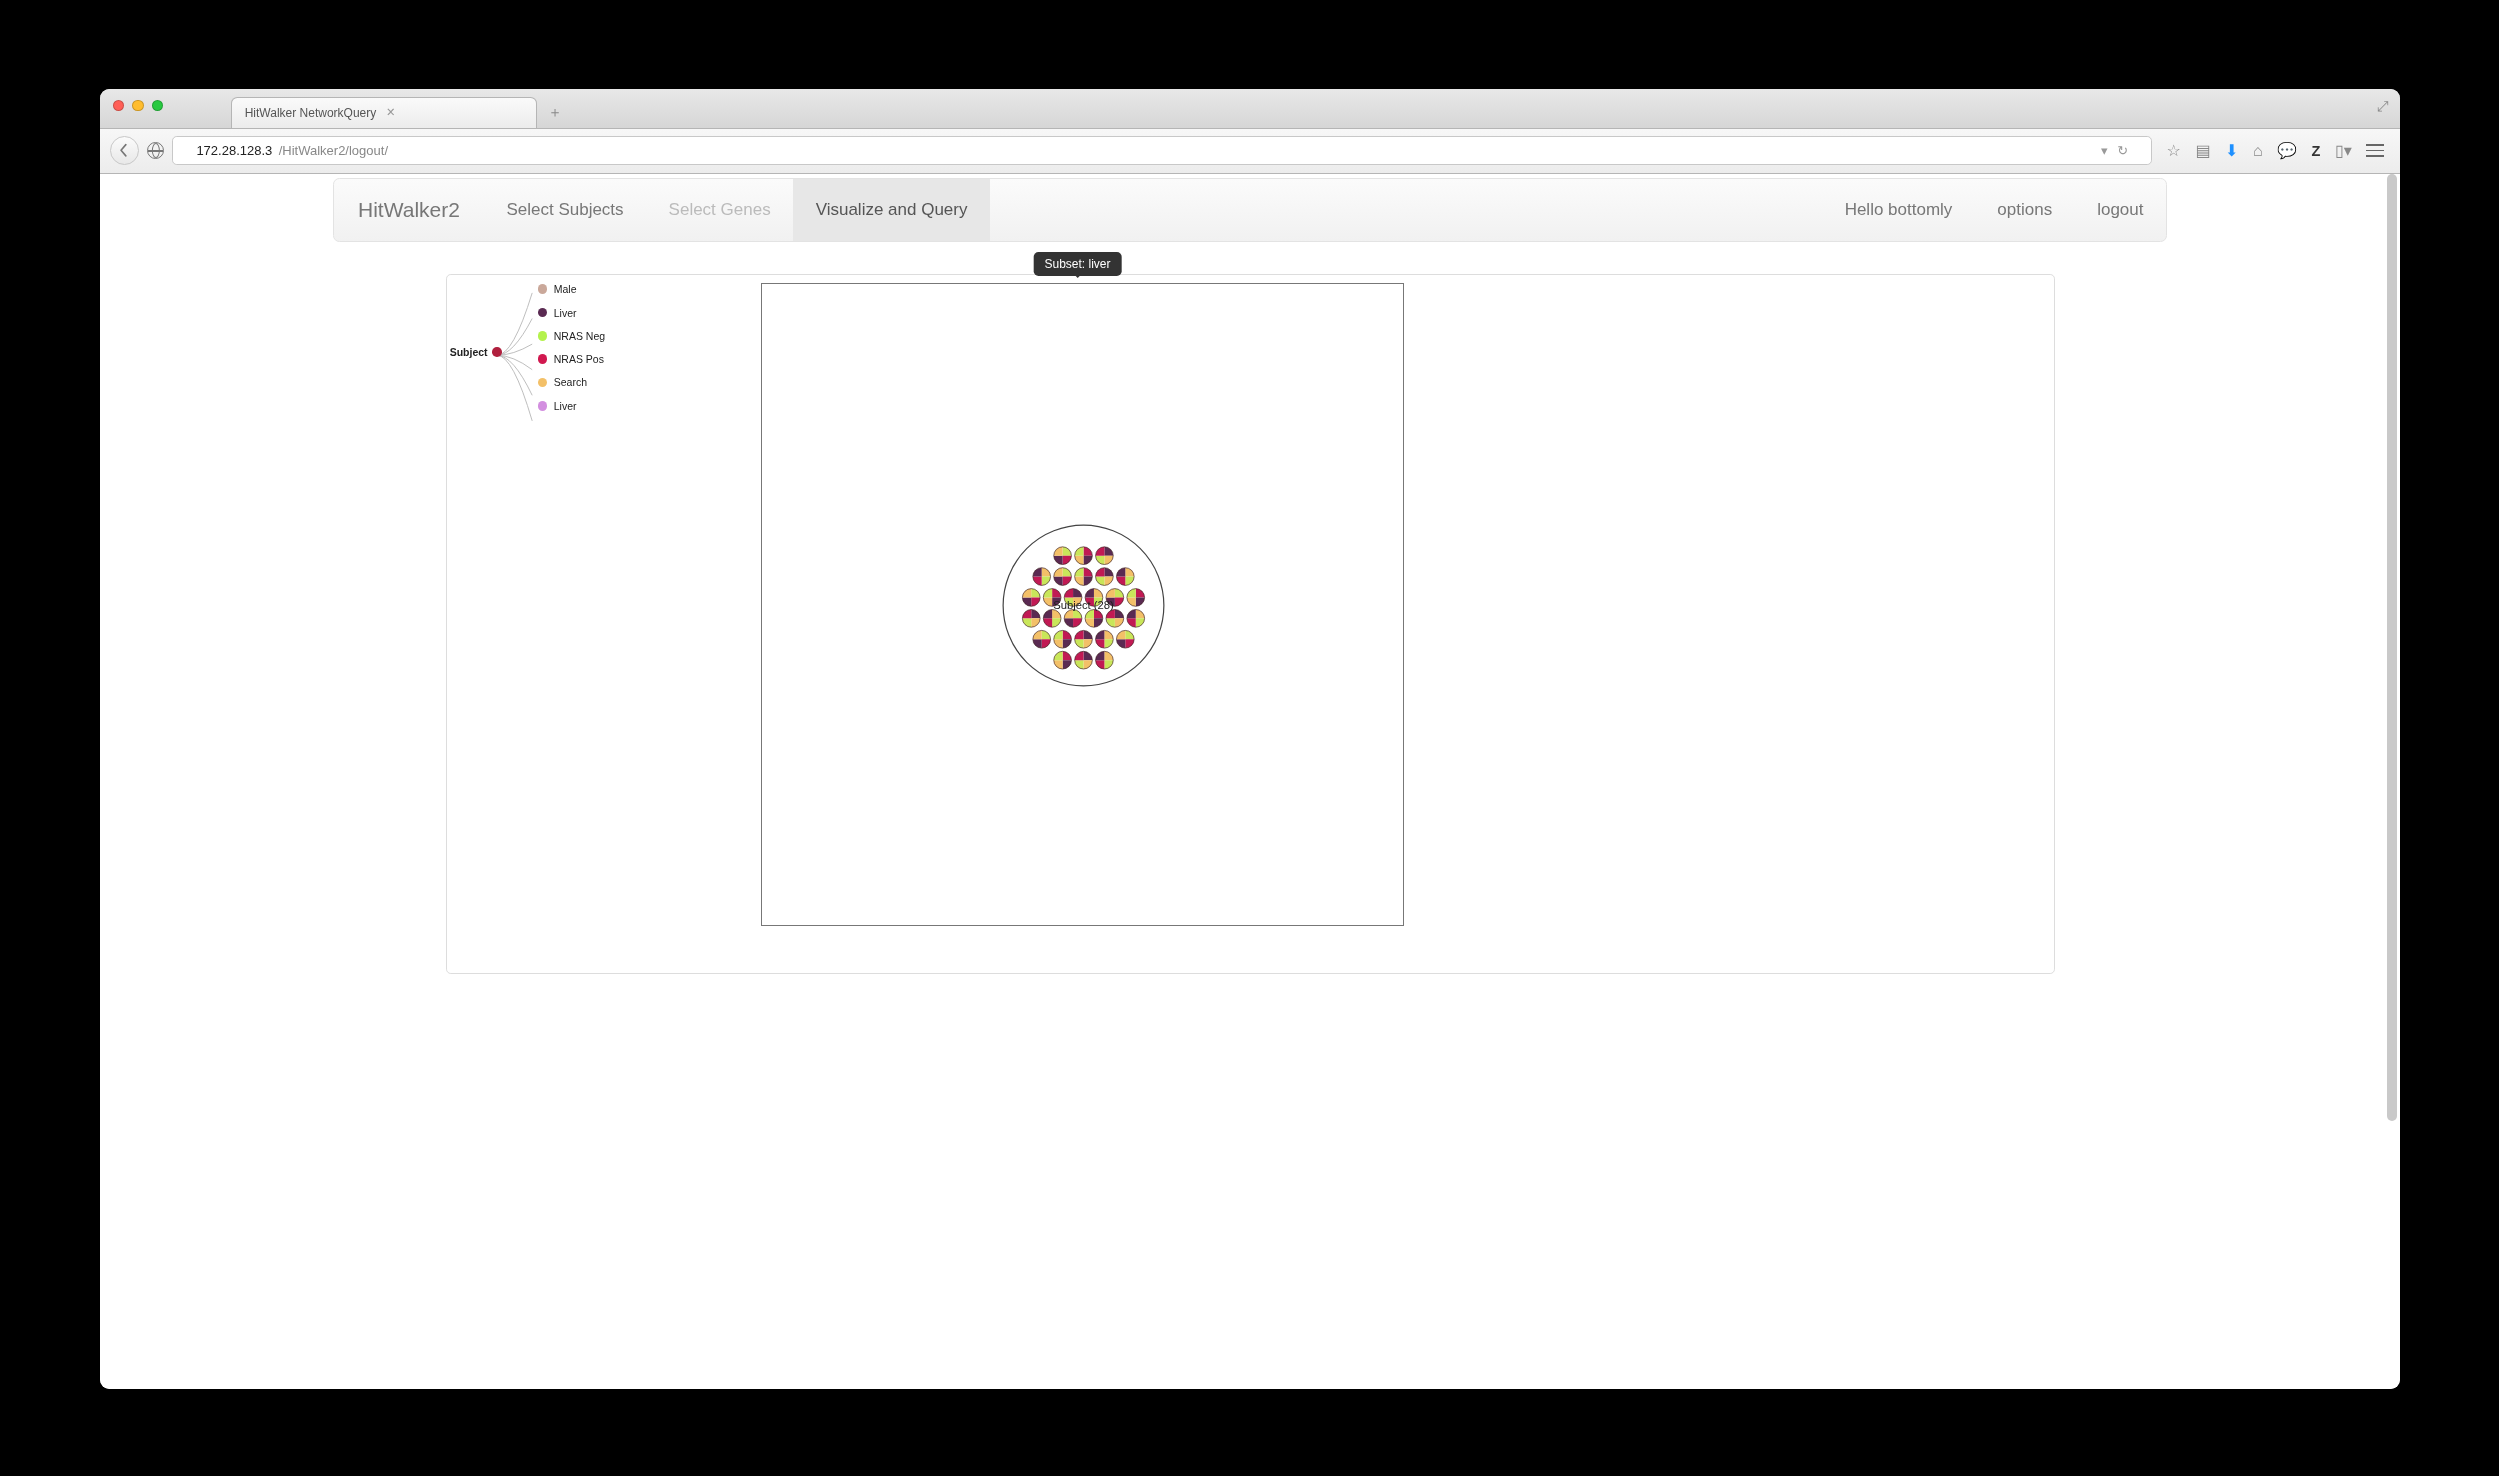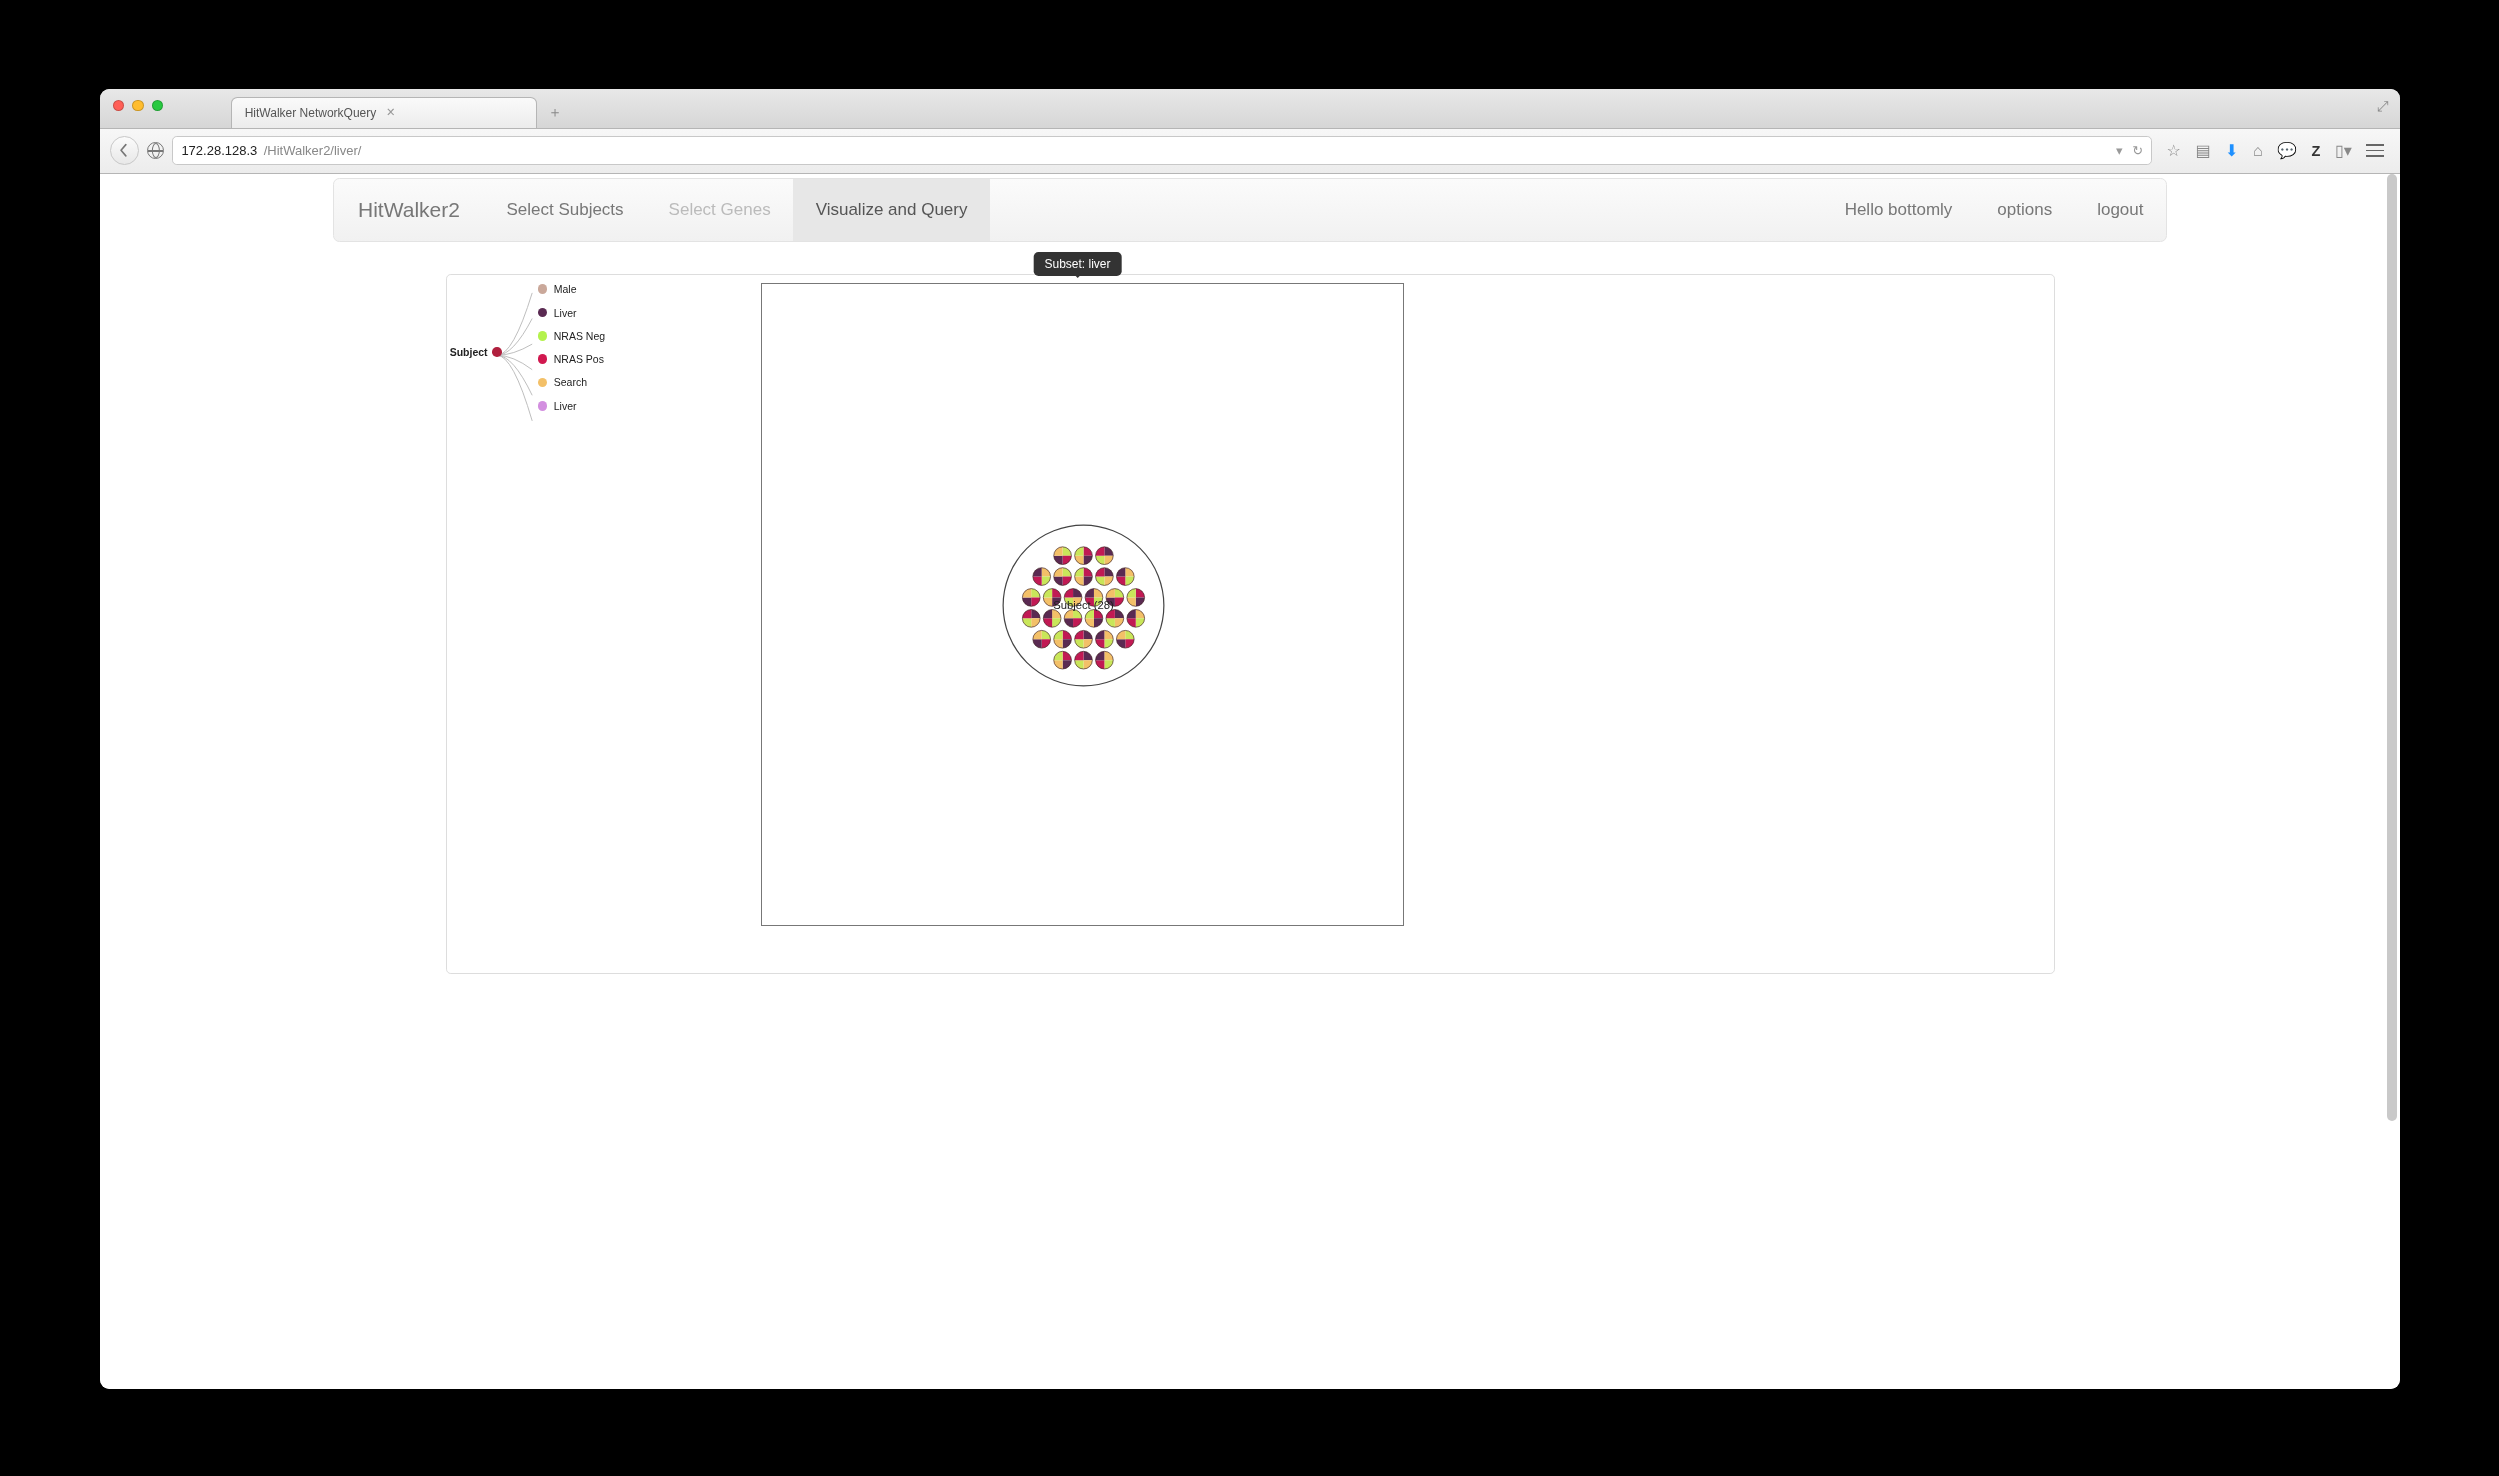--- a/index.html
+++ b/index.html
@@ -96,21 +96,21 @@
     border:1.2px solid #777; position:relative; display:inline-block;
   }
   .globe::before,.globe::after{content:"";position:absolute;border:0.8px solid #777;}
   .globe::before{left:50%;top:0;bottom:0;width:40%;transform:translateX(-50%);border-radius:50%;}
   .globe::after{top:50%;left:0;right:0;height:0;transform:translateY(-50%);}
   .url-field {
     flex: 1.3;
     height:29px;
     border:0.8px solid #c8c8c8;border-radius:4.8px;
     background:#fff;
-    display:flex;align-items:center;padding:0 8px;gap:6.4px;color:#555;font-size:13px;
+    display:flex;align-items:center;padding:0 23px;gap:6.4px;color:#555;font-size:13px;
   }
   .url-field .host{color:#222;}
   .url-field .path{color:#888;}
   .url-right{margin-left:auto;display:flex;align-items:center;gap:9.7px;color:#999;}
   .search-field{
     flex: 1;
     height:29px;border:0.8px solid #c8c8c8;border-radius:4.8px;background:#fff;
     display:flex;align-items:center;padding:0 8px;gap:6.4px;color:#888;font-size:13px;
   }
   .toolbar-icons{display:flex;align-items:center;gap:14.5px;color:#888;font-size:16px;padding:0 6.4px;}
@@ -223,21 +223,21 @@
 
     <div class="urlbar-row">
       <div class="nav-btn">
         <svg width="14.5" height="14.5" viewBox="0 0 18 18">
             <path d="M11 2 L5 9 L11 16" stroke="#777" stroke-width="2" fill="none" stroke-linecap="round" stroke-linejoin="round"></path>
           </svg>
       </div>
       <span class="globe"></span>
       <div class="url-field">
         <span class="host">172.28.128.3</span>
-          <span class="path">/HitWalker2/liver/</span>
+          <span class="path">/HitWalker2/logout/</span>
         <span class="url-right">
           <span>▾</span>
           <span>↻</span>
         </span>
       </div>
       <div class="toolbar-icons">
         <span>☆</span>
         <span>▤</span>
         <span class="dl">⬇</span>
         <span>⌂</span>

